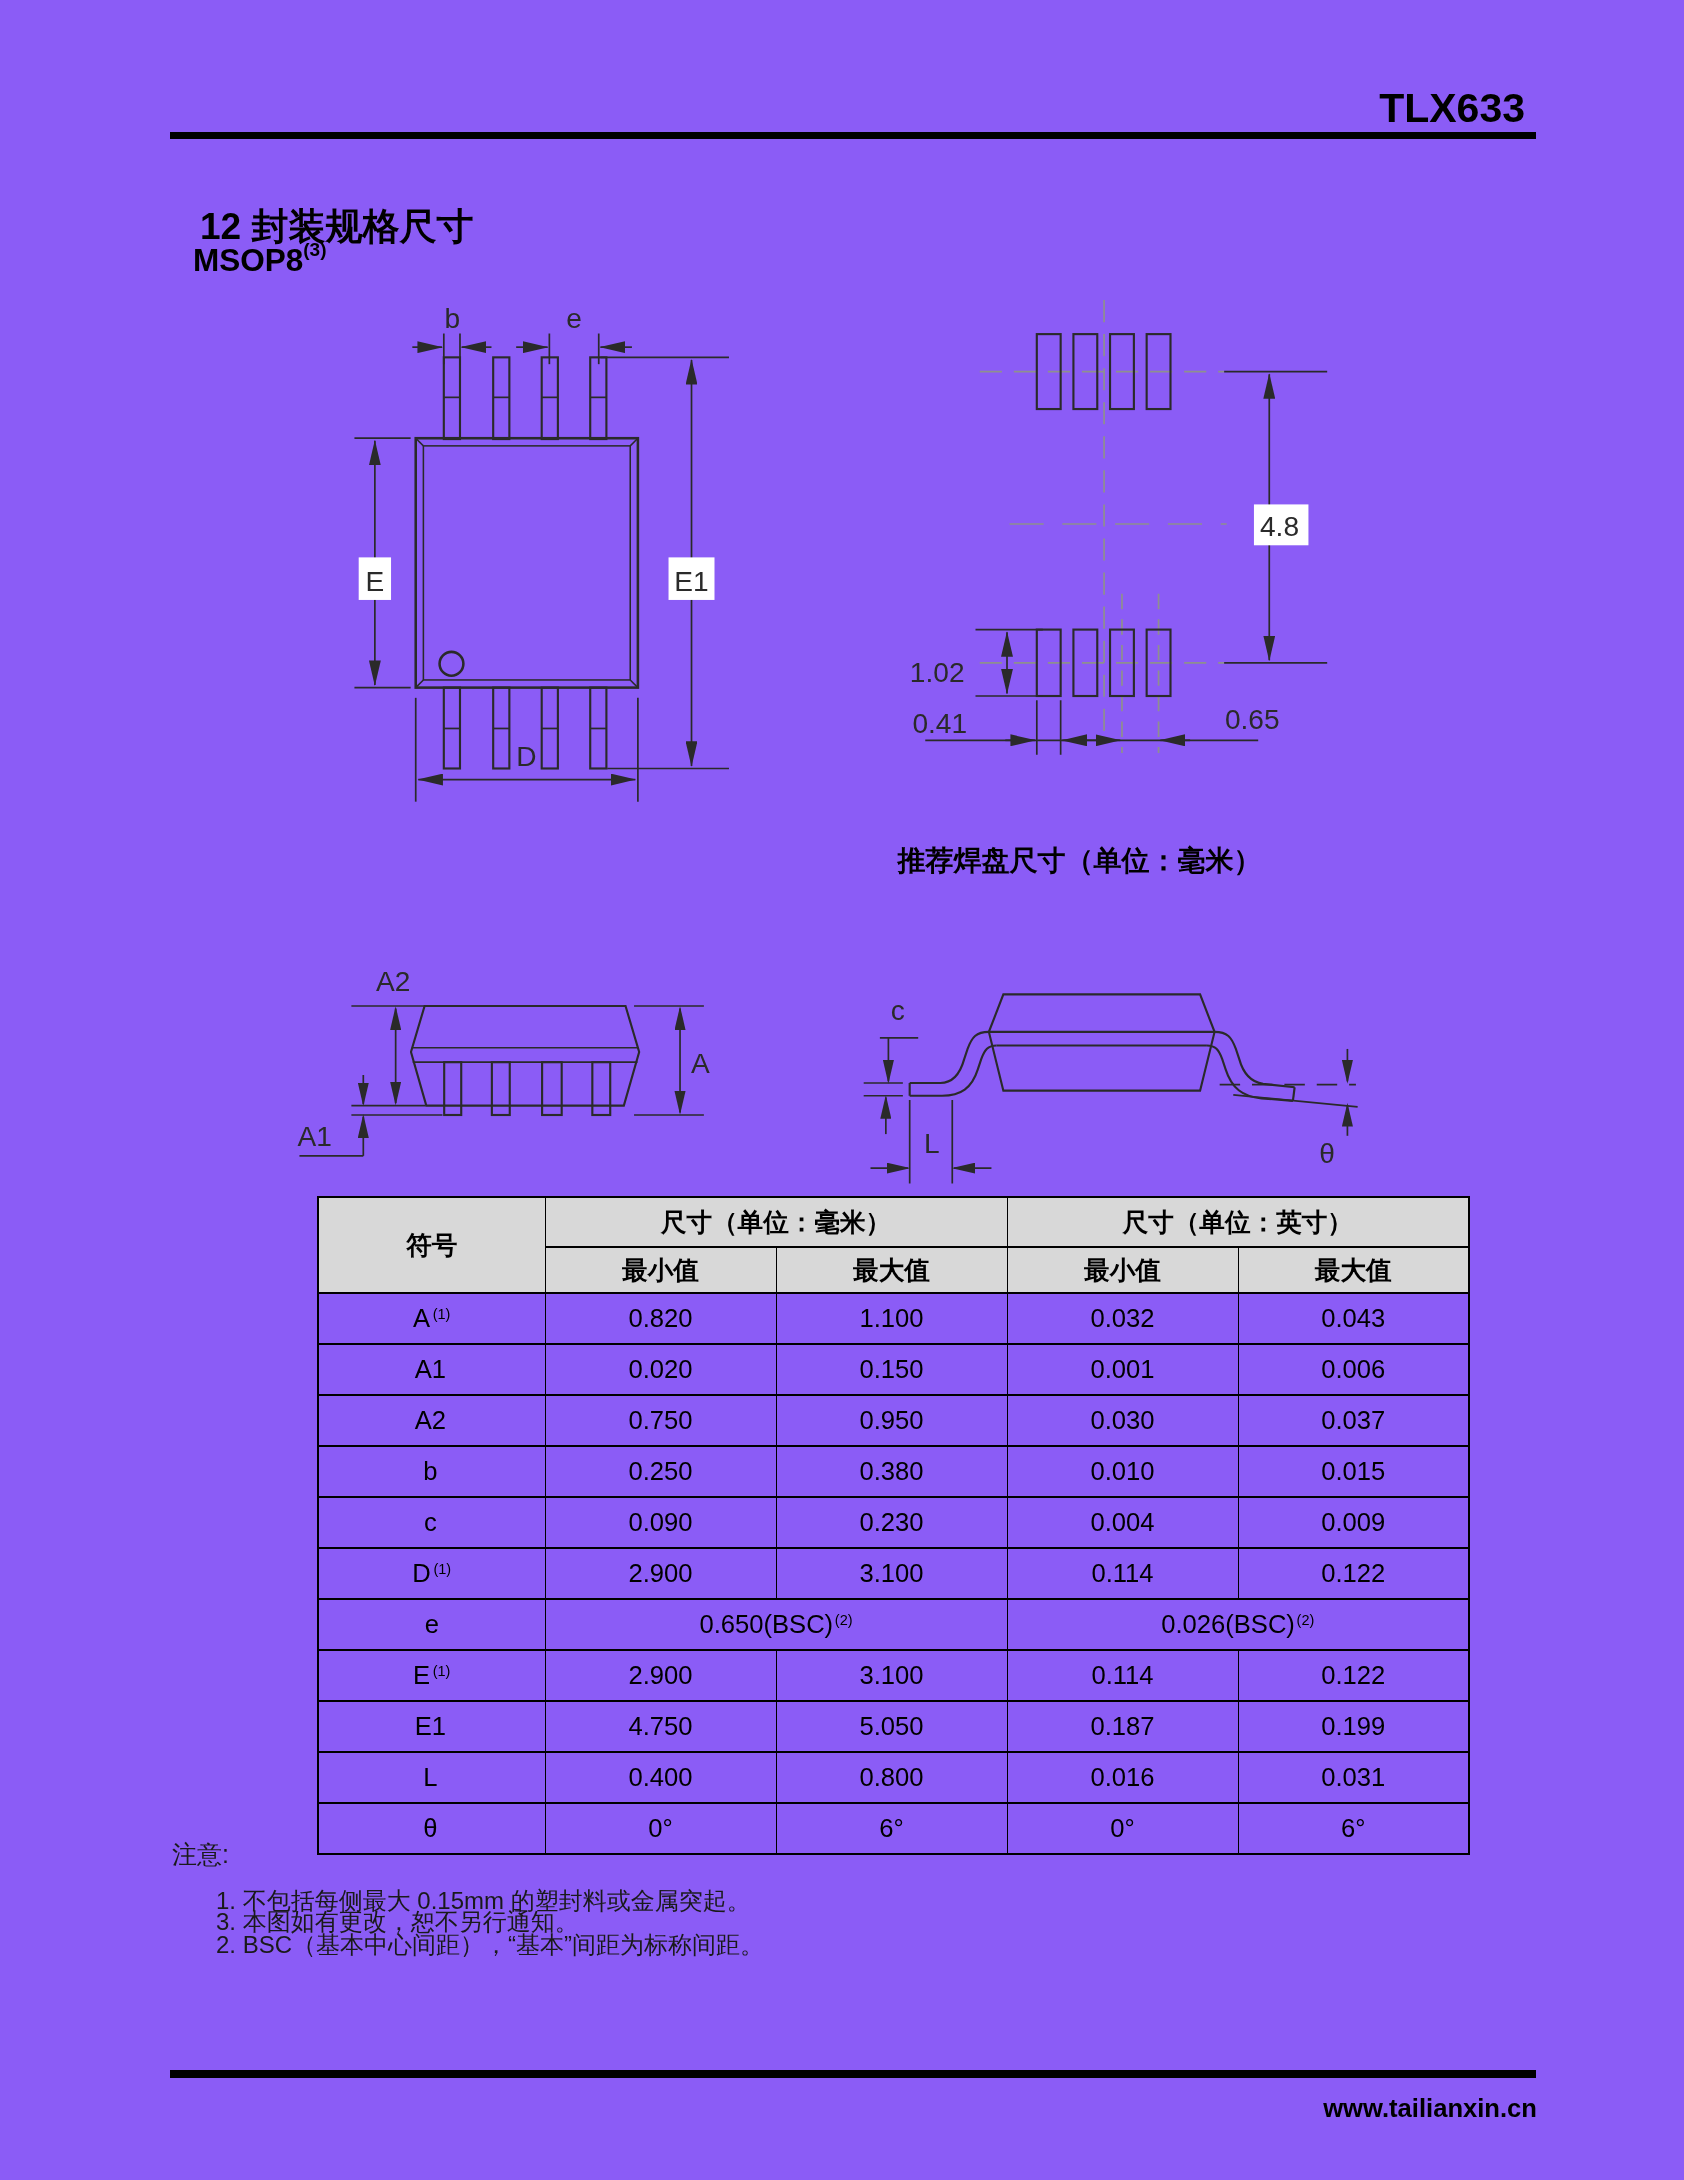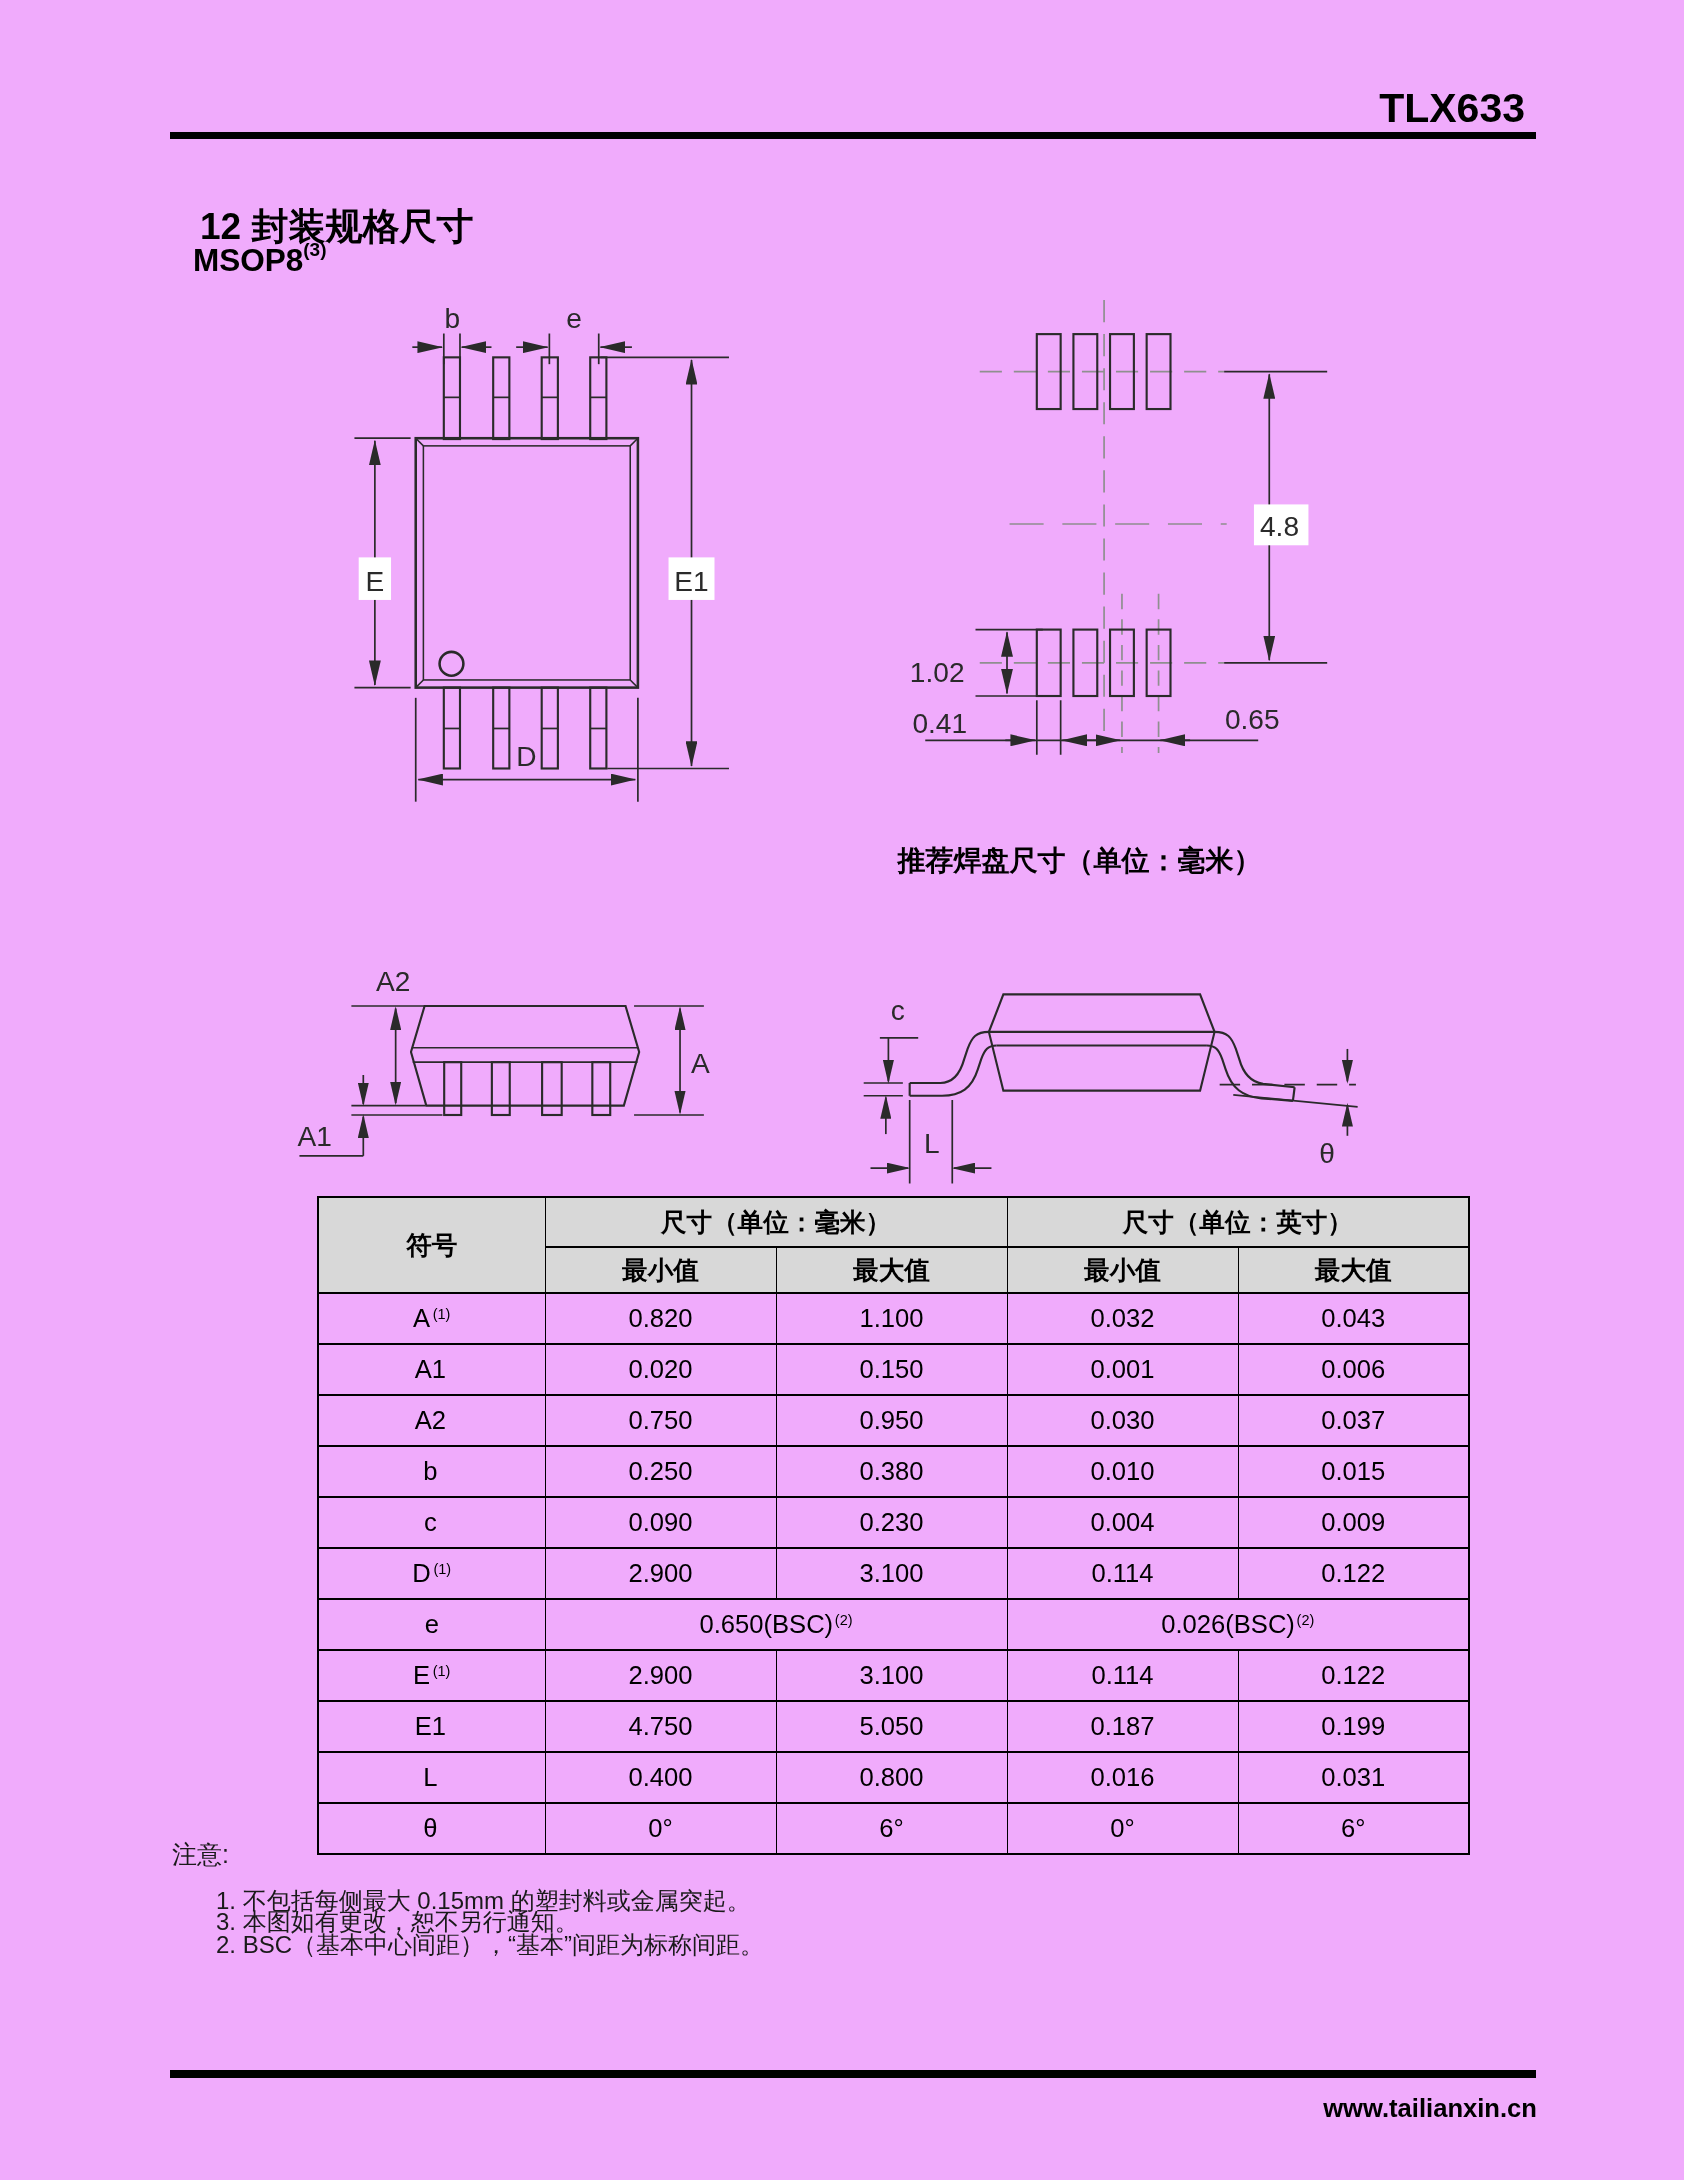--- a/index.html
+++ b/index.html
@@ -1,17 +1,17 @@
 <!DOCTYPE html>
 <html style="font-size:13.6px"><head>
 <meta charset="utf-8">
 <style>
   html,body{margin:0;padding:0;background:#9a9a9a;}
   .page{
-    position:relative; width:1685px; height:2181px; background:#f0abfc;
+    position:relative; width:1685px; height:2181px; background:#8b5cf6;
     font-family:"Liberation Sans","DejaVu Sans",sans-serif; color:#111;
     overflow:hidden;
   }
   .abs{position:absolute;}
   .doc-title{
     top:85px; right:160px; font-size:41px; font-weight:bold; color:#000;
     letter-spacing:0px;
   }
   .rule{
     left:170px; width:1366px; background:#000;

